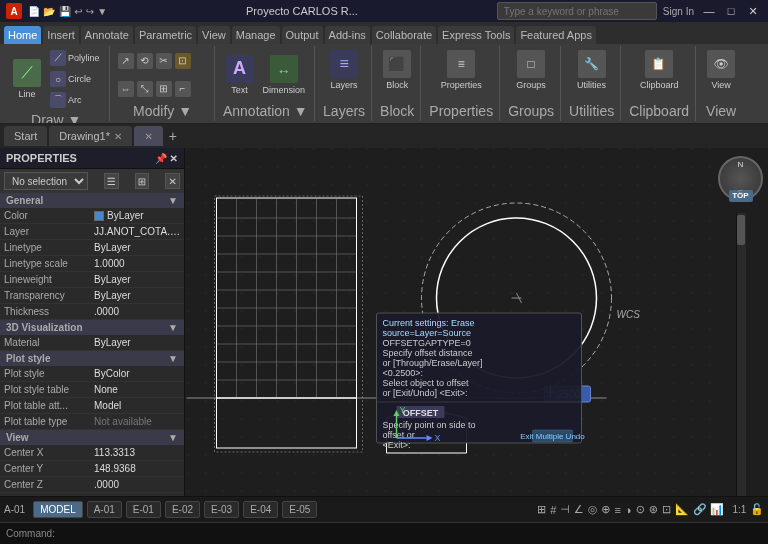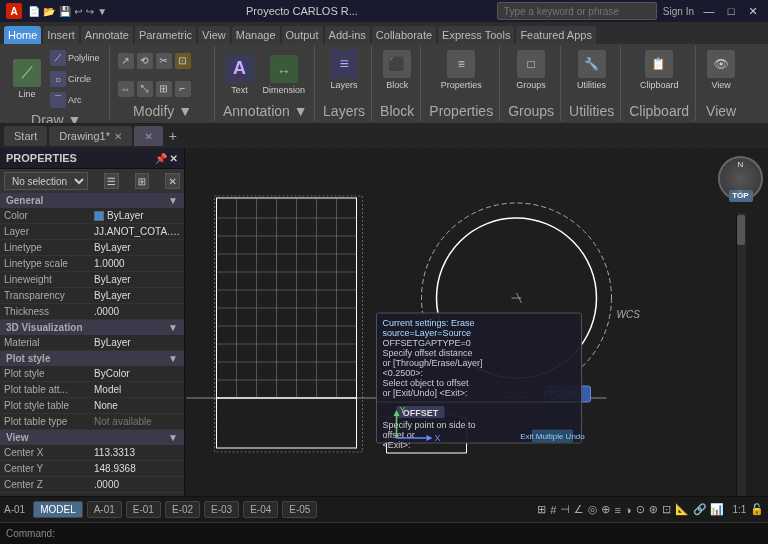--- a/index.html
+++ b/index.html
@@ -539,26 +539,26 @@
 
       <div class="prop-section-header">
         <span>Plot style</span>
         <span>▼</span>
       </div>
       <div class="prop-row">
         <span class="prop-label">Plot style</span>
         <span class="prop-value">ByColor</span>
       </div>
       <div class="prop-row">
+        <span class="prop-label">Plot style table</span>
+        <span class="prop-value">None</span>
+      </div>
+      <div class="prop-row">
         <span class="prop-label">Plot table att...</span>
         <span class="prop-value">Model</span>
-      </div>
-      <div class="prop-row">
-        <span class="prop-label">Plot style table</span>
-        <span class="prop-value">None</span>
       </div>
       <div class="prop-row">
         <span class="prop-label">Plot table type</span>
         <span class="prop-value" style="color:#777;">Not available</span>
       </div>
 
       <div class="prop-section-header">
         <span>View</span>
         <span>▼</span>
       </div>

